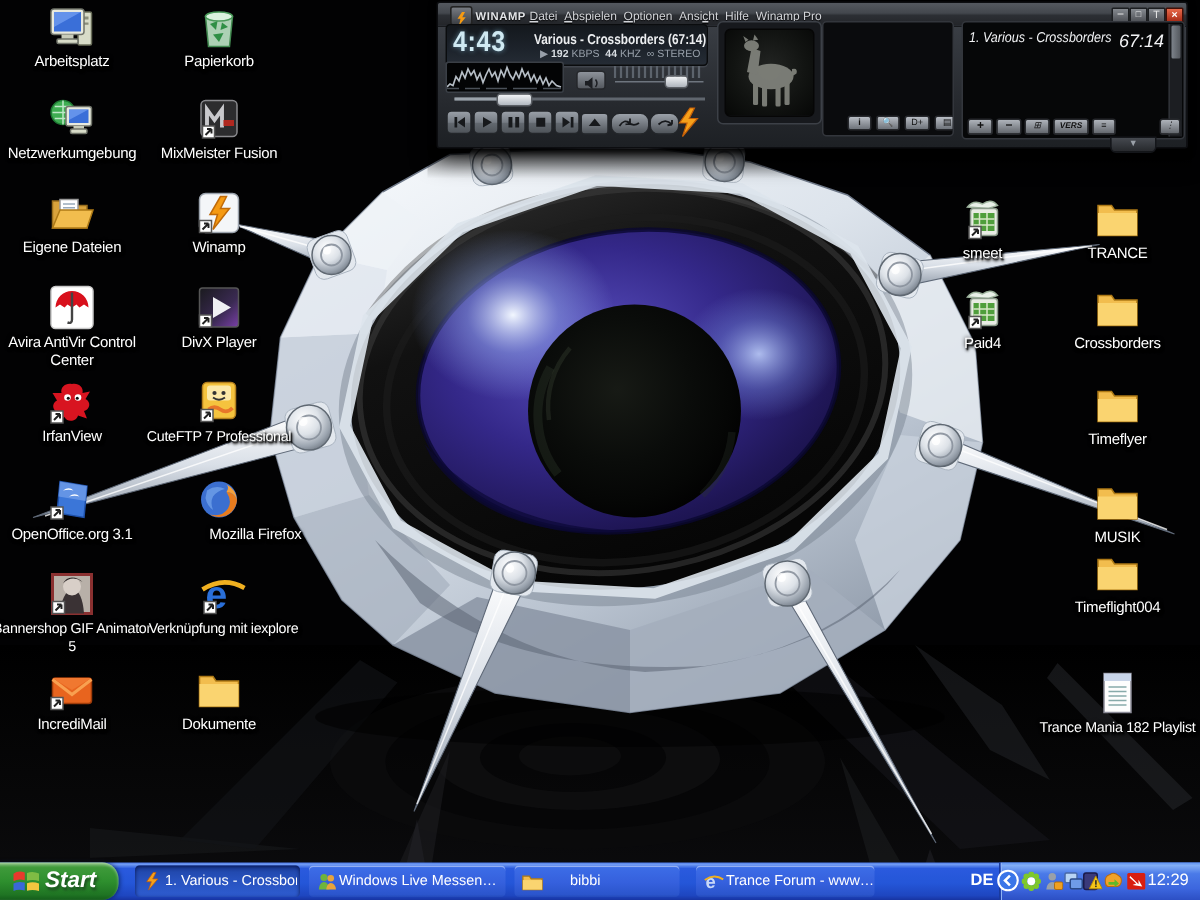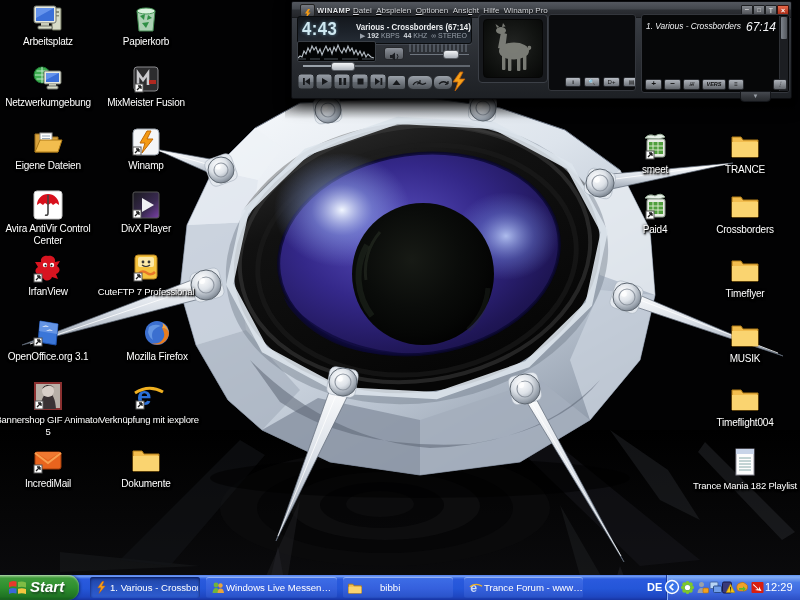--- a/index.html
+++ b/index.html
@@ -300,21 +300,21 @@
  <div class="ic"><svg width="32" height="32" viewBox="0 0 32 32">
   <path d="M8 4 L26 7 L24 28 L6 25 Z" fill="#3b76d8" stroke="#1d4fa8"></path>
   <path d="M8 4 L26 7 L25 17 L7 14 Z" fill="#6f9ce8" opacity="0.8"></path>
   <path d="M10 10 Q14 7 17 10 Q14 9 10 10 Z" fill="#fff"></path>
   <path d="M14 14 Q18 11 21 14 Q18 13 14 14 Z" fill="#fff"></path>
   <rect x="2" y="21" width="8" height="8" fill="#fff" stroke="#555"></rect>
   <path d="M4 27 L8 23 M8 23 L5 23 M8 23 L8 26" stroke="#222" stroke-width="1.3" fill="none"></path>
  </svg></div>
  <div class="lb">OpenOffice.org 3.1</div>
 </div>
-<div class="di" style="left:102px;top:317px;">
+<div class="di" style="left:91px;top:317px;text-align:right;">
  <div class="ic"><svg width="32" height="32" viewBox="0 0 32 32">
   <circle cx="16" cy="16" r="12" fill="#3b6fd0"></circle>
   <path d="M8 10 Q14 6 20 9 Q15 10 12 14 Q10 18 12 23 Q8 20 7 15 Z" fill="#6fa0e8" opacity="0.8"></path>
   <path d="M28 16 A12 12 0 0 1 10 26 Q18 28 22 22 Q25 17 21 11 Q26 11 28 16 Z" fill="#e87c1e"></path>
   <path d="M21 6 Q27 9 28 16 Q26 11 21 11 Q23 8 21 6 Z" fill="#f5a23c"></path>
  </svg></div>
  <div class="lb">Mozilla Firefox</div>
 </div>
 <div class="di" style="left:-12px;top:380px;width:120px;">
  <div class="ic"><svg width="32" height="32" viewBox="0 0 32 32">
@@ -396,21 +396,21 @@
  </svg></div>
  <div class="lb">Timeflyer</div>
 </div>
 <div class="di" style="left:690px;top:319px;">
  <div class="ic"><svg width="32" height="32" viewBox="0 0 32 32">
   <path d="M3 7 L12 7 L14 10 L29 10 L29 27 L3 27 Z" fill="#f2bd4e" stroke="#ae7a16"></path>
   <path d="M3 12 L29 12 L29 27 L3 27 Z" fill="#fad470"></path>
  </svg></div>
  <div class="lb">MUSIK</div>
 </div>
-<div class="di" style="left:690px;top:383px;">
+<div class="di" style="left:690px;top:366px;">
  <div class="ic"><svg width="32" height="32" viewBox="0 0 32 32">
   <path d="M3 7 L12 7 L14 10 L29 10 L29 27 L3 27 Z" fill="#f2bd4e" stroke="#ae7a16"></path>
   <path d="M3 12 L29 12 L29 27 L3 27 Z" fill="#fad470"></path>
  </svg></div>
  <div class="lb">Timeflight004</div>
 </div>
 <div class="di" style="left:690px;top:446px;">
  <div class="ic"><svg width="32" height="32" viewBox="0 0 32 32">
   <rect x="7" y="3" width="18" height="26" fill="#fdfdfd" stroke="#8a8a96"></rect>
   <rect x="7" y="3" width="18" height="5" fill="#c8d4e8"></rect>

